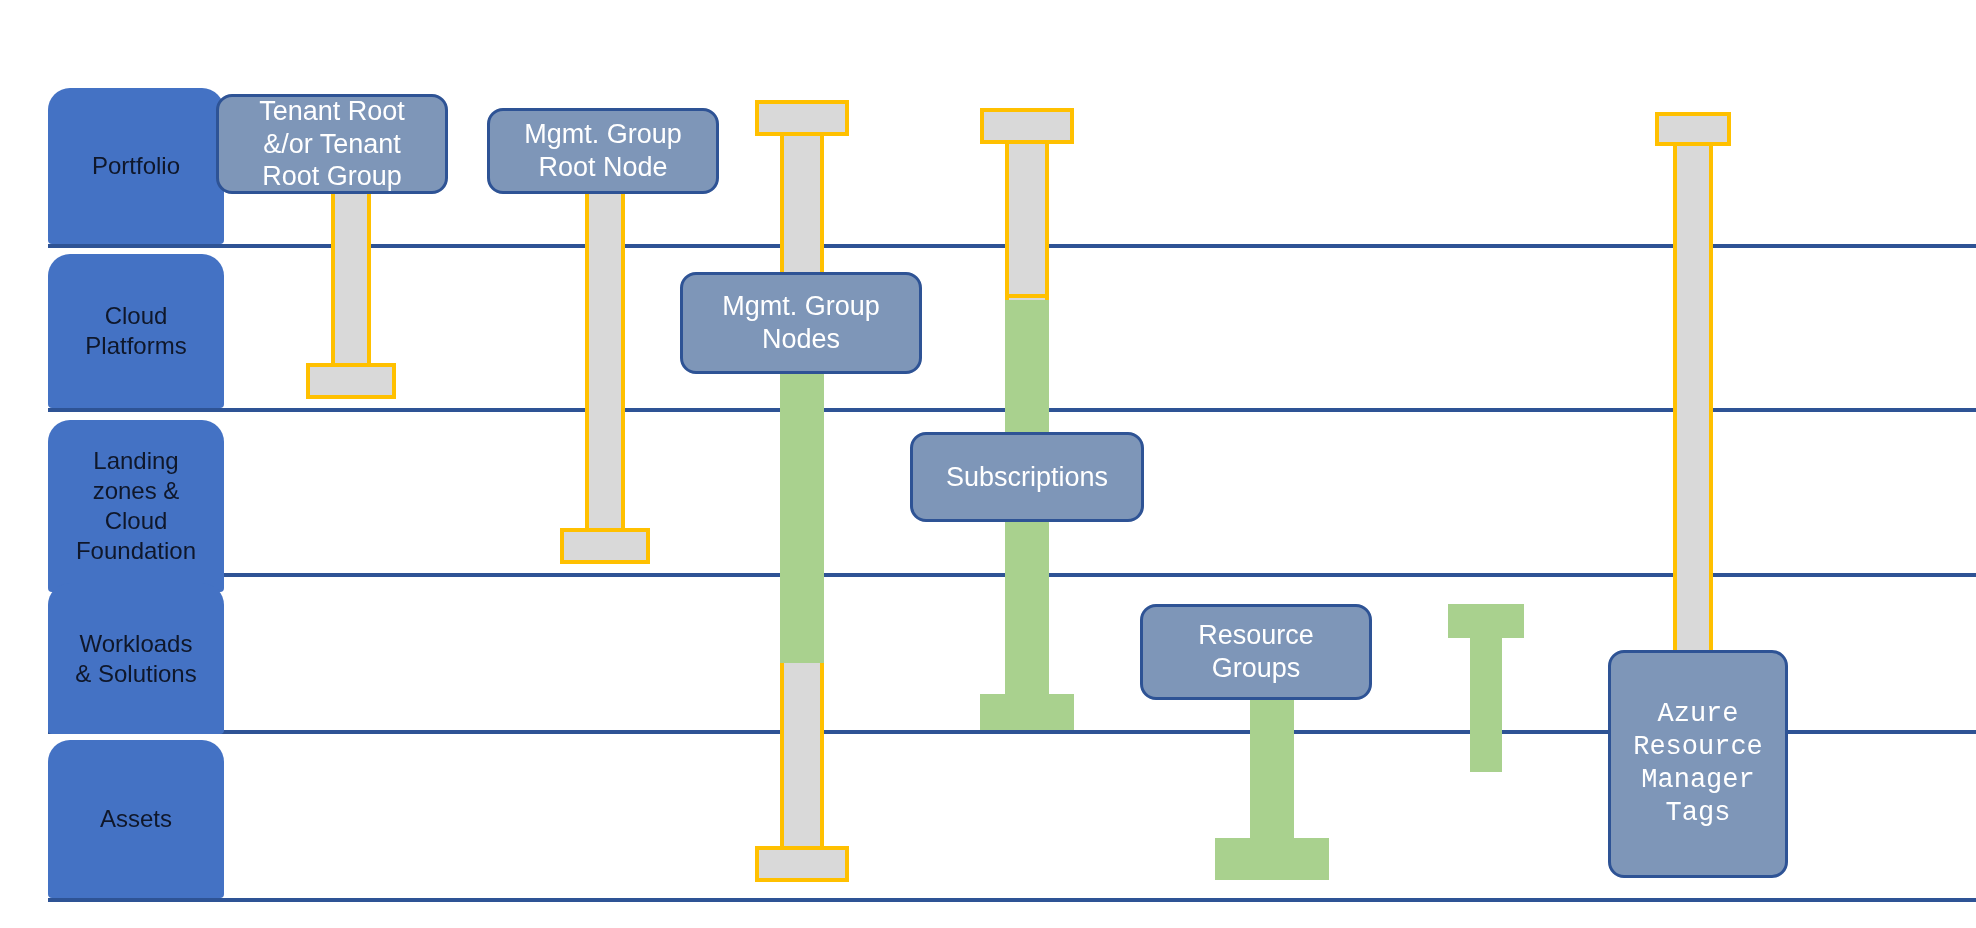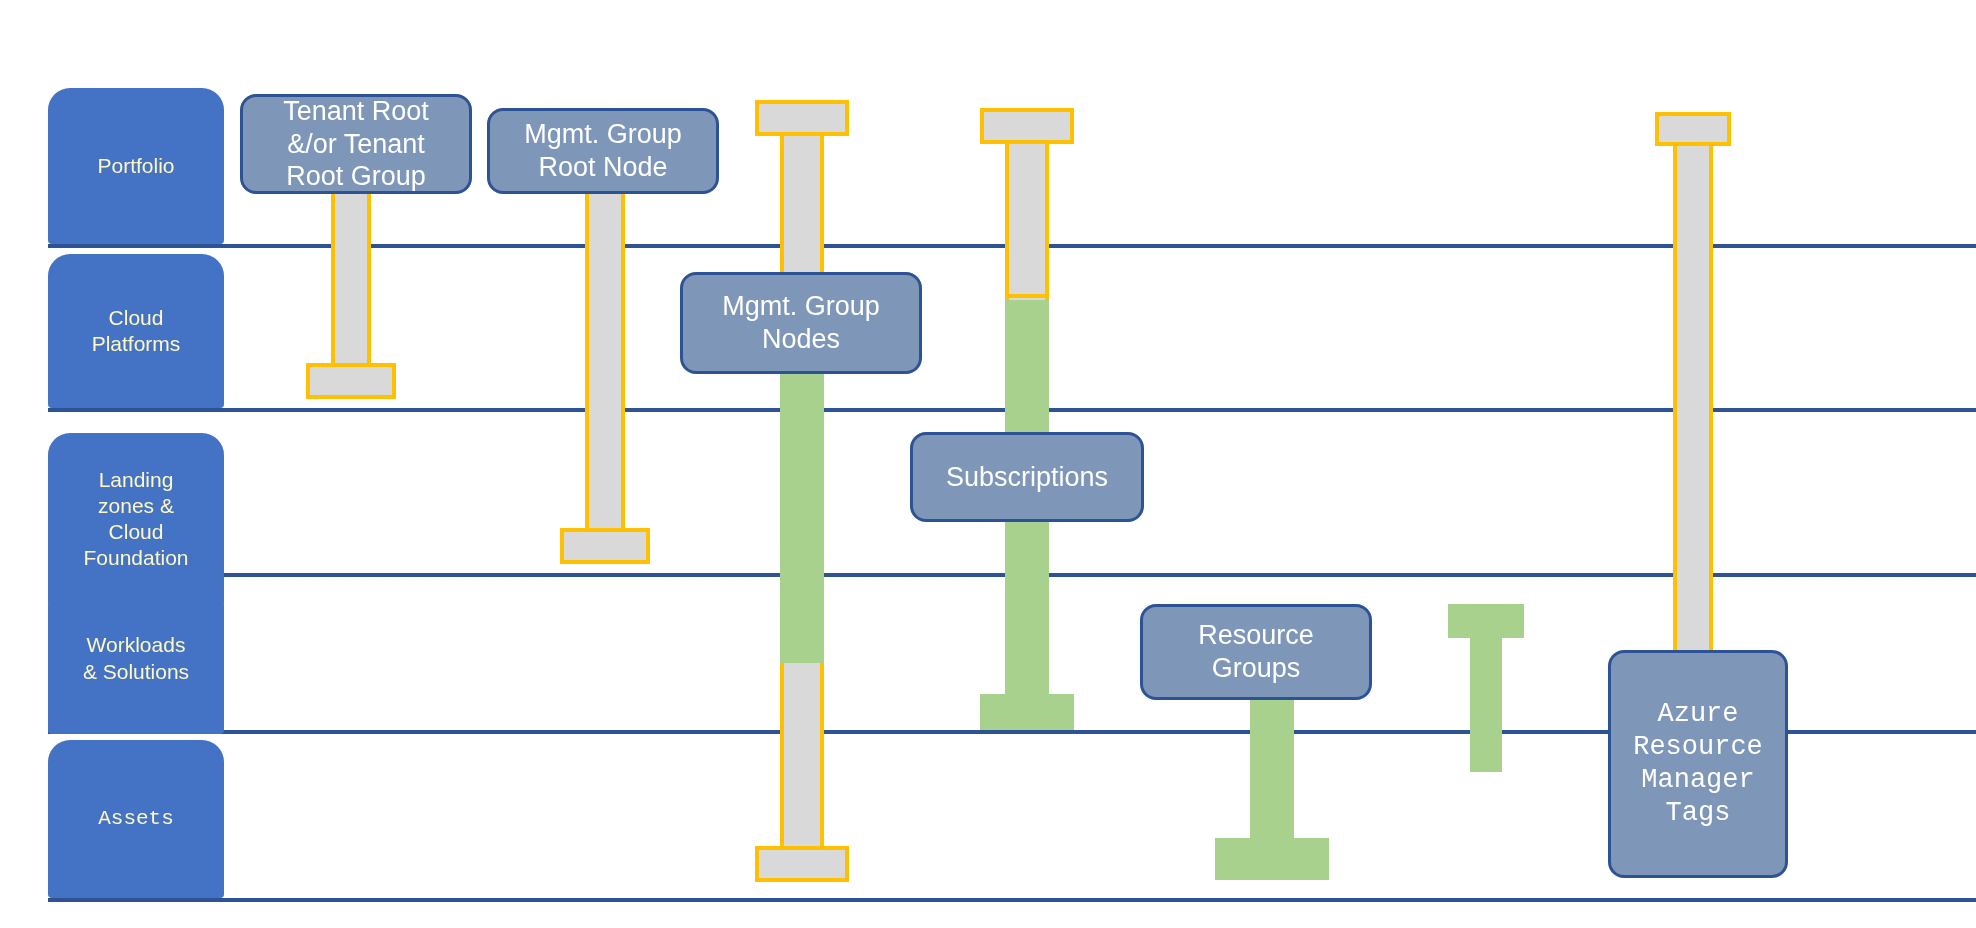--- a/index.html
+++ b/index.html
@@ -14,26 +14,26 @@
     position:absolute;
     height:4px;
     background:#2E5395;
   }
 
   
   .stage{
     position:absolute;
     background:#4472C4;
     border-radius:22px 22px 4px 4px;
-    color:#fef9c3;
+    color:#0f172a;
     display:flex;
     align-items:center;
     justify-content:center;
     text-align:center;
-    font-size:21px;
+    font-size:24px;
     line-height:1.25;
     box-sizing:border-box;
     padding:4px 6px;
   }
 
   
   .node{
     position:absolute;
     background:#7E96B8;
     border:3px solid #2E5395;
@@ -87,40 +87,40 @@
 
   <div class="stage" style="left:48px; top:88px; width:176px; height:156px;">
     <span style="white-space:pre-line;">Portfolio</span>
   </div>
 
   <div class="stage" style="left:48px; top:254px; width:176px; height:154px;">
     <span style="white-space:pre-line;">Cloud
 Platforms</span>
   </div>
 
-  <div class="stage" style="left:48px; top:433px; width:176px; height:172px;">
+  <div class="stage" style="left:48px; top:420px; width:176px; height:172px;">
     <span style="white-space:pre-line;">Landing
 zones &amp;
 Cloud
 Foundation</span>
   </div>
 
   <div class="stage" style="left:48px; top:583px; width:176px; height:151px;">
     <span style="white-space:pre-line;">Workloads
 &amp; Solutions</span>
   </div>
 
   <div class="stage" style="left:48px; top:740px; width:176px; height:158px;">
-    <span style="white-space:pre-line;font-family:Liberation Mono, monospace;">Assets</span>
+    <span style="white-space:pre-line;">Assets</span>
   </div>
 
   <div class="beam gray" style="left:331px; top:170px; width:40px; height:200px;"></div>
   <div class="beam gray cap" style="left:306px; top:363px; width:90px; height:36px;"></div>
 
-  <div class="node" style="left:240px; top:94px; width:232px; height:100px;">
+  <div class="node" style="left:216px; top:94px; width:232px; height:100px;">
     <span style="white-space:pre-line;">Tenant Root
 &amp;/or Tenant
 Root Group</span>
   </div>
 
   <div class="beam gray" style="left:585px; top:170px; width:40px; height:370px;"></div>
   <div class="beam gray cap" style="left:560px; top:528px; width:90px; height:36px;"></div>
 
   <div class="node" style="left:487px; top:108px; width:232px; height:86px;">
     <span style="white-space:pre-line;">Mgmt. Group

